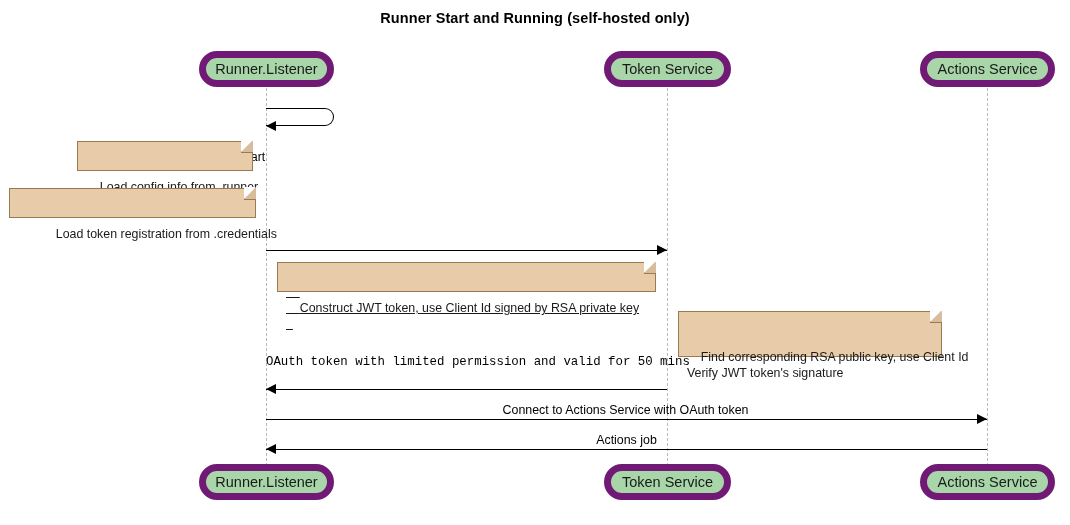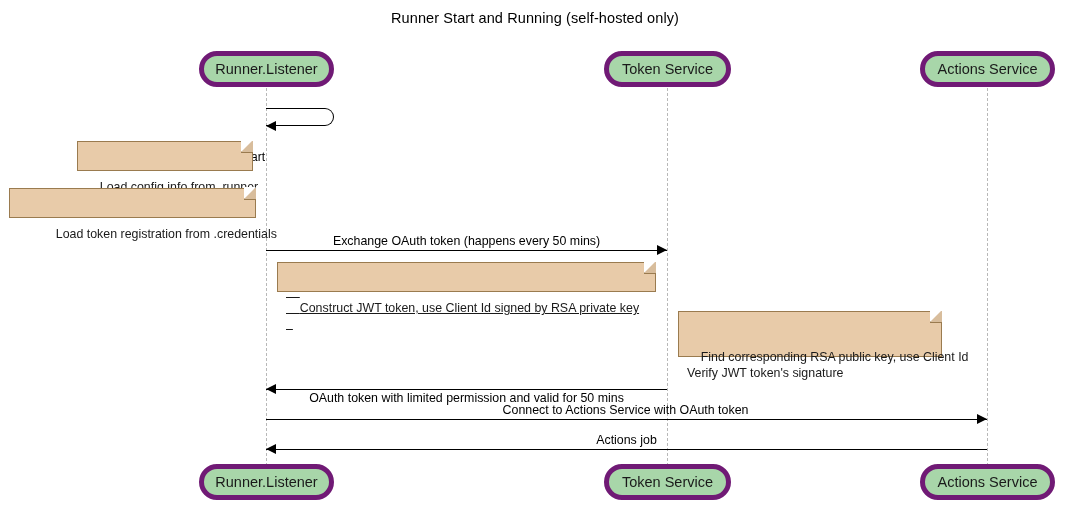--- a/index.html
+++ b/index.html
@@ -22,40 +22,40 @@
   }
 
   
   .diagram-title {
     position: absolute;
     left: 0;
     top: 10px;
     width: 1070px;
     text-align: center;
     font-size: 14.5px;
-    font-weight: normal;
+    font-weight: bold;
     color: #000000;
     letter-spacing: 0.1px;
   }
 
   
   .lifeline {
     position: absolute;
     width: 0;
     border-left: 1px dashed #b8b8b8;
     top: 88px;
     height: 378px;
   }
 
   
   .participant {
     position: absolute;
     height: 36px;
     background: #a8d6a9;
-    border: 5px solid #701a75;
+    border: 7px solid #701a75;
     border-radius: 18px;
     display: flex;
     align-items: center;
     justify-content: center;
     box-sizing: border-box;
   }
   .participant span {
     font-size: 14.5px;
     color: #1a1a1a;
     white-space: nowrap;
@@ -169,36 +169,35 @@
   <div class="note" style="left:77px; top:141px; width:176px; height:30px;">
     <span class="fold"></span>
     <span>Load config info from .runner</span>
   </div>
 
   <div class="note" style="left:9px; top:188px; width:247px; height:30px;padding-left:32px;">
     <span class="fold"></span>
     <span>Load token registration from .credentials</span>
   </div>
 
-  <div class="msg-label" style="left:266px; top:234px; width:401px;">Exchange OAuth token (happens every 50 mins)</div>
   <div class="msg-line" style="left:266px; top:250px; width:401px;"></div>
   <div class="arrow-head right" style="left:657px; top:245px;"></div>
 
   <div class="note" style="left:277px; top:262px; width:379px; height:30px;text-decoration:underline;">
     <span class="fold"></span>
     <span>Construct JWT token, use Client Id signed by RSA private key</span>
   </div>
 
   <div class="note" style="left:678px; top:311px; width:264px; height:46px;">
     <span class="fold"></span>
     <span>Find corresponding RSA public key, use Client Id
 Verify JWT token's signature</span>
   </div>
 
-  <div class="msg-label" style="left:266px; top:391px; width:401px;">OAuth token with limited permission and valid for 50 mins</div>
+  <div class="msg-label" style="left:266px; top:355px; width:401px;font-family:Liberation Mono, monospace;">OAuth token with limited permission and valid for 50 mins</div>
   <div class="msg-line" style="left:266px; top:389px; width:401px;"></div>
   <div class="arrow-head left" style="left:266px; top:384px;"></div>
 
   <div class="msg-label" style="left:265px; top:403px; width:721px;">Connect to Actions Service with OAuth token</div>
   <div class="msg-line" style="left:266px; top:419px; width:721px;"></div>
   <div class="arrow-head right" style="left:977px; top:414px;"></div>
 
   <div class="msg-label" style="left:266px; top:433px; width:721px;">Actions job</div>
   <div class="msg-line" style="left:266px; top:449px; width:721px;"></div>
   <div class="arrow-head left" style="left:266px; top:444px;"></div>

